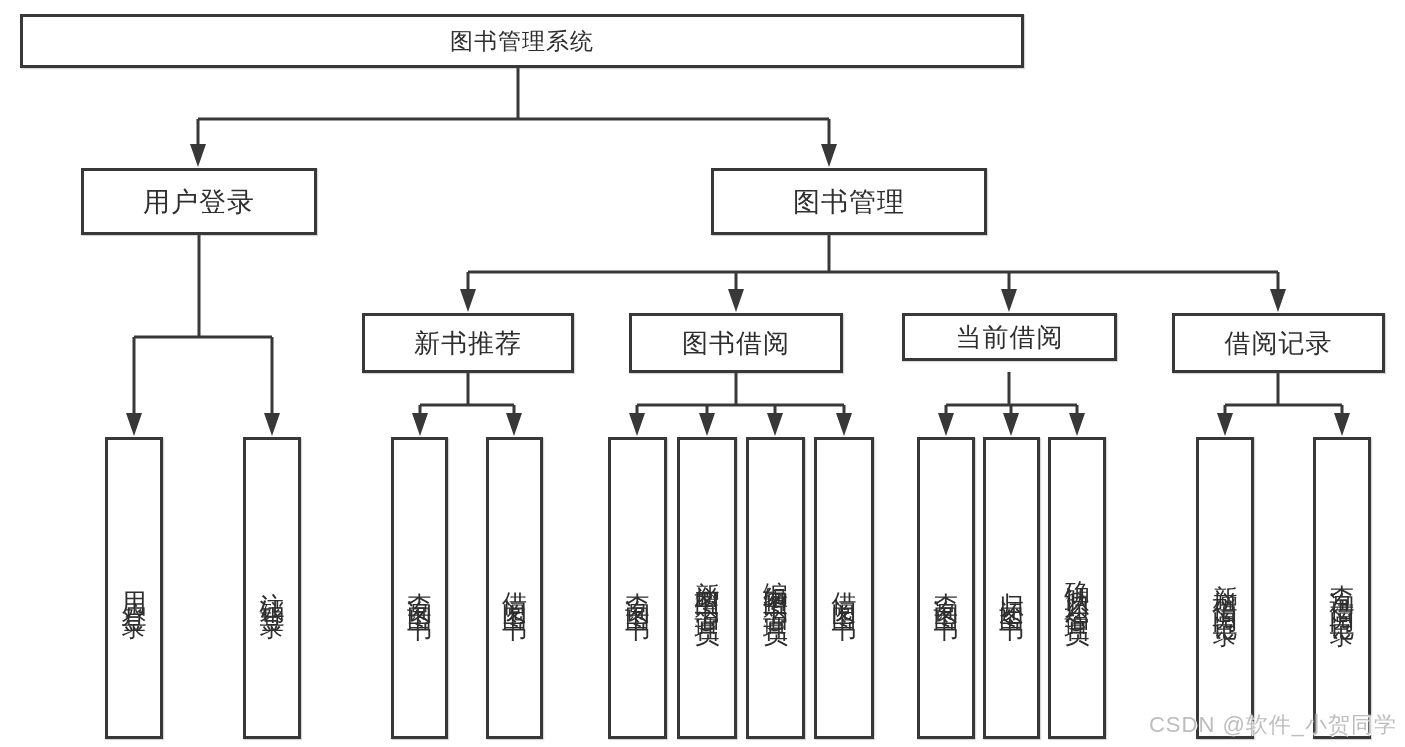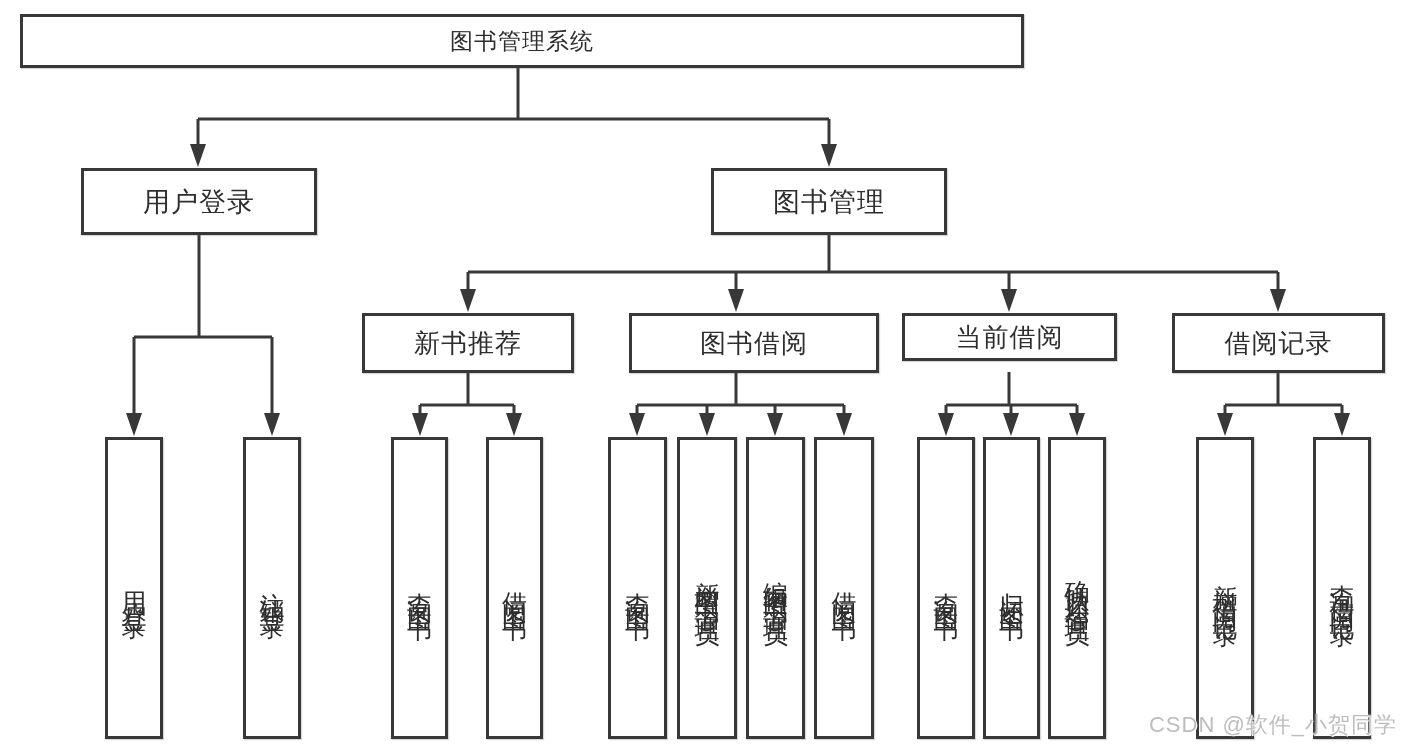--- a/index.html
+++ b/index.html
@@ -79,28 +79,28 @@
     </g>
   </svg>
 
   <div class="node hbox f-root" style="left:20px;top:14px;width:1004px;height:54px;">
     <span>图书管理系统</span>
   </div>
 
   <div class="node hbox f-l2" style="left:81px;top:168px;width:236px;height:67px;">
     <span>用户登录</span>
   </div>
-  <div class="node hbox f-l2" style="left:711px;top:168px;width:236px;height:67px;text-align:center;">
+  <div class="node hbox f-l2" style="left:711px;top:168px;width:276px;height:67px;text-align:center;">
     <span>图书管理</span>
   </div>
 
   <div class="node hbox f-l3" style="left:362px;top:313px;width:212px;height:60px;">
     <span>新书推荐</span>
   </div>
-  <div class="node hbox f-l3" style="left:629px;top:313px;width:250px;height:60px;">
+  <div class="node hbox f-l3" style="left:629px;top:313px;width:214px;height:60px;">
     <span>图书借阅</span>
   </div>
   <div class="node hbox f-l3" style="left:902px;top:313px;width:215px;height:48px;">
     <span>当前借阅</span>
   </div>
   <div class="node hbox f-l3" style="left:1172px;top:313px;width:213px;height:60px;">
     <span>借阅记录</span>
   </div>
 
   <div class="node vbox" style="left:105px;top:437px;width:58px;height:302px;">

